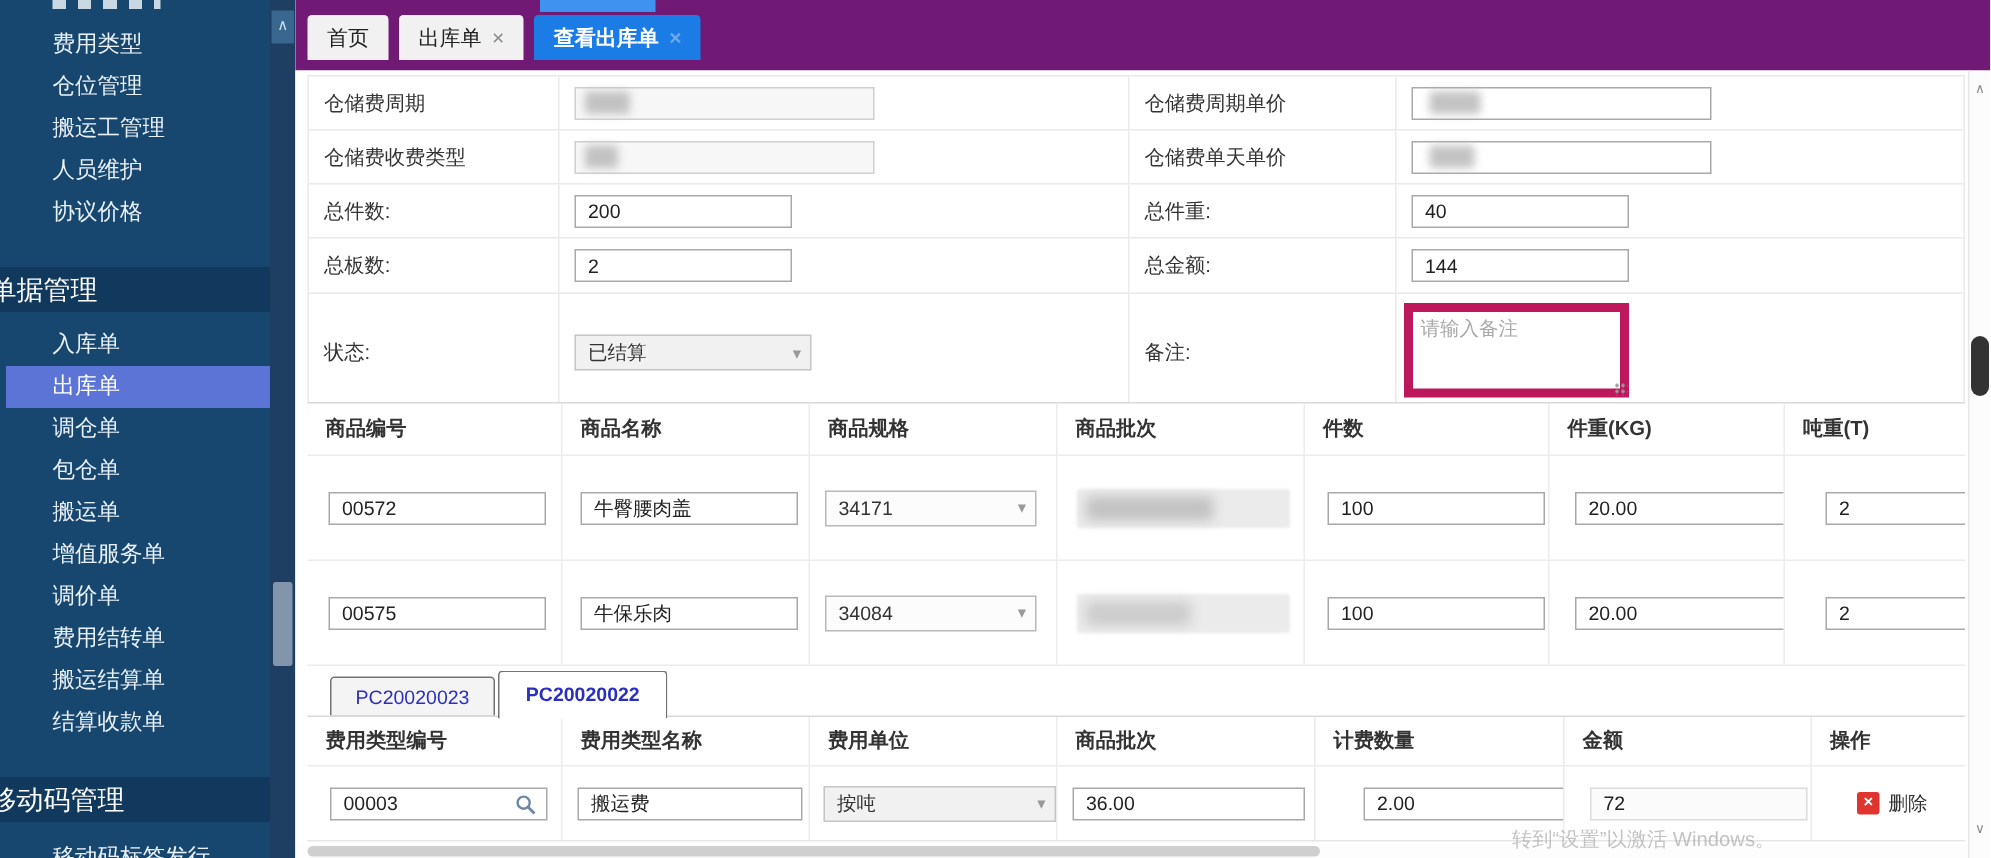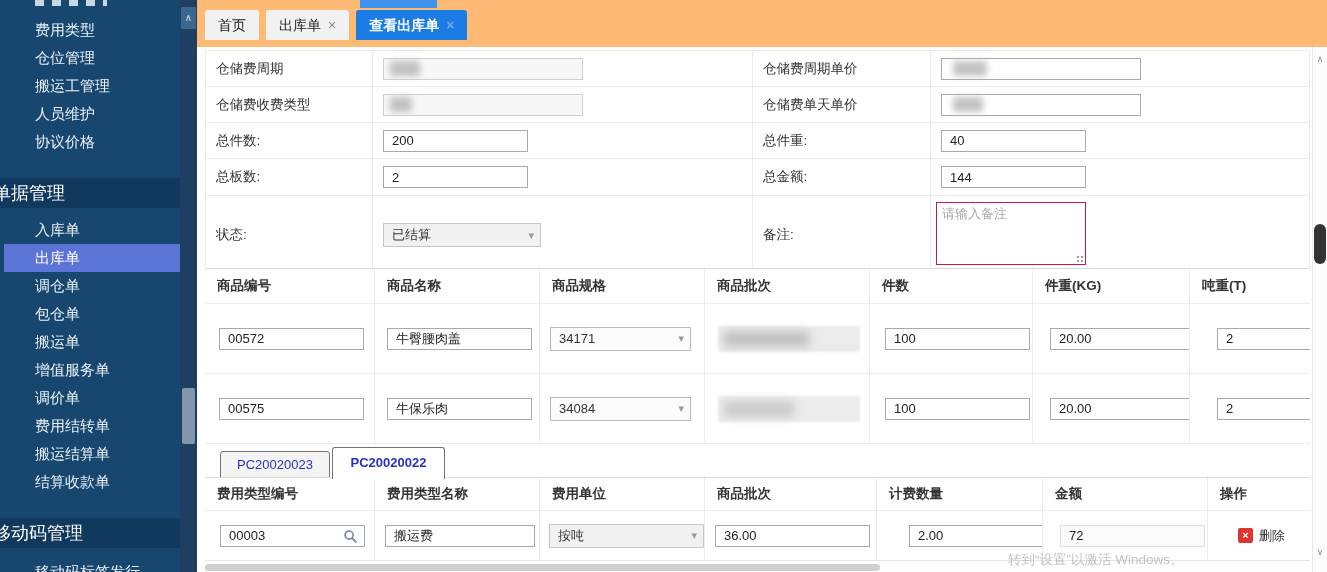--- a/index.html
+++ b/index.html
@@ -17,21 +17,21 @@
   .sb-section { position:absolute; left:-7px; right:0; height:30px; line-height:30px; background:#10395d; color:#fdfdfd; font-size:18px; white-space:nowrap; }
   
   .sb-scroll { position:absolute; left:180px; top:0; width:17px; height:572px; background:#1e3f61; }
   .sb-scroll-up { position:absolute; left:1px; top:7px; width:15px; height:22px; background:#38678f; color:#cfe0ee; font-size:10px; text-align:center; line-height:22px; }
   .sb-thumb { position:absolute; left:2px; top:388px; width:13px; height:56px; background:#8196ad; border-radius:2px; }
 
   
   .main { position:absolute; left:197px; top:0; width:1130px; height:572px; background:#fff; }
 
   
-  .tabbar { position:absolute; left:0; top:0; right:0; height:47px; background:#fdba74; }
+  .tabbar { position:absolute; left:0; top:0; right:0; height:47px; background:#701a75; }
   .tab-glow { position:absolute; left:163px; top:0; width:77px; height:8px; background:#3f93ef; }
   .tabs { position:absolute; left:8px; top:10px; display:flex; gap:7px; }
   .tab { height:30px; line-height:30px; padding:0 13px; background:#f1f1f1; border-radius:3px 3px 0 0; font-size:14px; color:#222; cursor:pointer; white-space:nowrap; display:flex; align-items:center; gap:7px; }
   .tab .close { color:#8a8a8a; font-size:14px; line-height:1; }
   .tab.active { background:#1b7ce6; color:#fff; font-weight:bold; }
   .tab.active .close { color:rgba(255,255,255,.35); }
 
   
   .content { position:absolute; left:0; top:47px; width:1115px; height:516px; background:#fff; overflow:hidden; }
 
@@ -48,21 +48,21 @@
   input.txt.dis { background:#f7f7f7; border-color:#cfcfcf; }
   input.txt.lite { background:#fbfbfb; border-color:#dcdcdc; }
   .input-wrap { position:relative; display:inline-block; }
   .blur-chip { position:absolute; top:3px; height:15px; background:#b9b9b9; filter:blur(3px); opacity:.85; border-radius:2px; pointer-events:none; }
 
   .select { height:24px; border:1px solid #c6c6c6; background:#f1f1f1; display:flex; align-items:center; padding:0 6px 0 8px; cursor:pointer; }
   .select .sel-val { flex:1; font-size:13px; color:#333; }
   .select .caret { color:#999; font-size:11px; }
   .select.lite { background:#fcfcfc; border-color:#b9b9b9; }
 
-  textarea.remark { position:absolute; width:150px; height:63px; border:1px solid #be185d; font-family:inherit; font-size:13px; padding:2px 5px; color:#222; resize:none; }
+  textarea.remark { position:absolute; width:150px; height:63px; border:6px solid #be185d; font-family:inherit; font-size:13px; padding:2px 5px; color:#222; resize:none; }
   textarea.remark::placeholder { color:#a9a9a9; }
   .resize-dots { position:absolute; width:9px; height:9px; pointer-events:none;
                  background:radial-gradient(circle,#9a9a9a 1px,transparent 1.2px) 0 0/4px 4px; }
 
   
   .gridtable { position:absolute; left:8px; width:1105px; background:#fff; border-top:1px solid #d9d9d9; }
   .trow { display:grid; }
   .ptcols { grid-template-columns:170px 165px 165px 165px 163px 157px 1fr; }
   .ftcols { grid-template-columns:170px 165px 165px 172px 166px 165px 1fr; }
   .trow > div { border-right:1px solid #ececec; display:flex; align-items:center; position:relative; overflow:hidden; }

